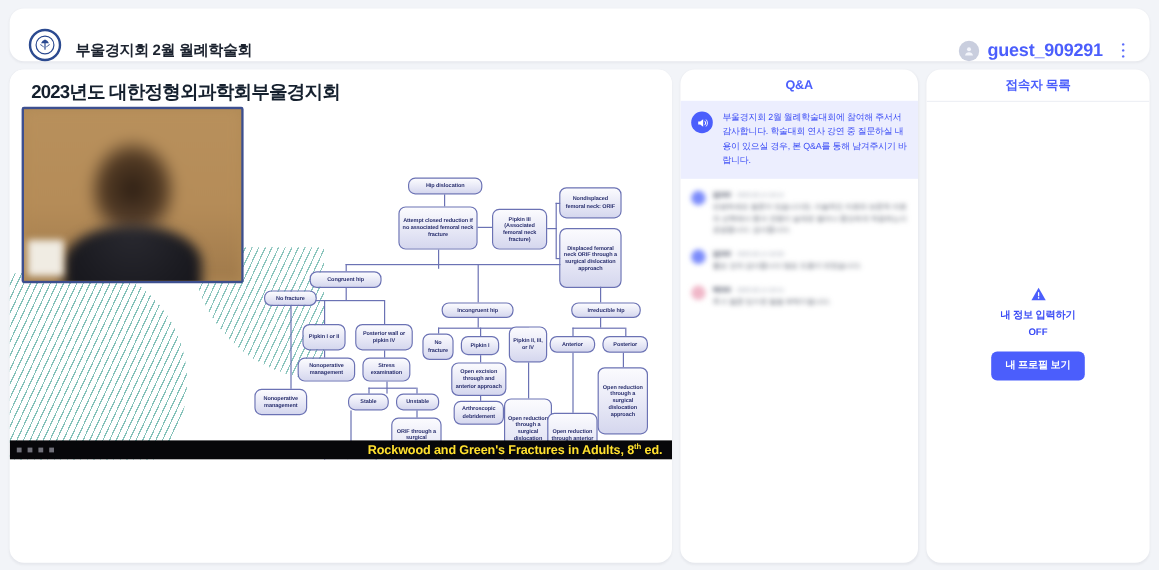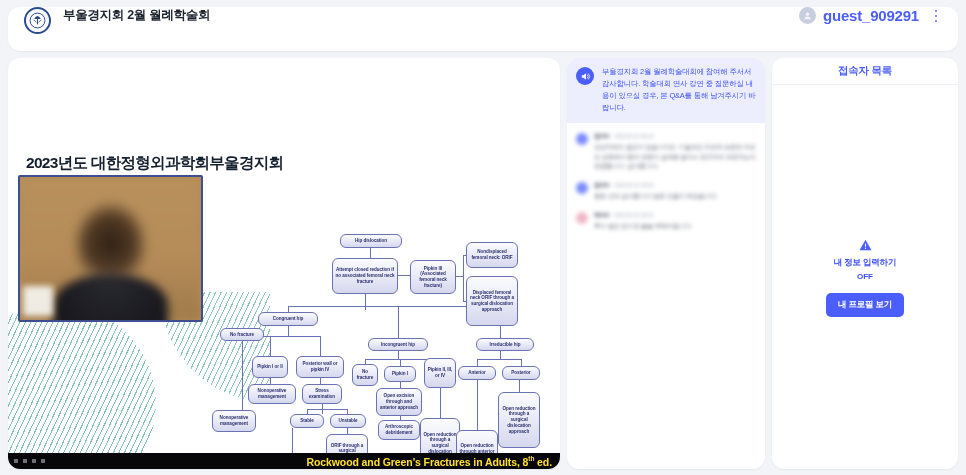--- a/index.html
+++ b/index.html
@@ -8,41 +8,41 @@
     width: 966px; height: 475px;
     font-family: "Liberation Sans", "DejaVu Sans", sans-serif;
     background: #f2f4f8;
     overflow: hidden;
   }
   .app { width: 966px; height: 475px; position: relative; background: #f2f4f8; padding: 7px 8px 6px 8px; display:flex; flex-direction:column; gap:7px; }
 
   
   .header {
     height: 44px; background: #ffffff; border-radius: 12px;
-    display: flex; align-items: flex-start; padding: 0 14px 0 16px;
+    display: flex; align-items: flex-end; padding: 0 14px 0 16px;
     box-shadow: 0 1px 2px rgba(16,24,40,.05);
     flex: 0 0 44px;
   }
   .logo { width: 27px; height: 27px; border-radius: 50%; border: 2px solid #2b4a90; display:flex; align-items:center; justify-content:center; flex:0 0 auto; background:#fff; }
   .logo svg { display:block; }
   .header-title { margin-left: 12px; font-size: 12.5px; font-weight: bold; color: #1d2430; letter-spacing: -0.3px; }
   .header-spacer { flex: 1 1 auto; }
   .user-chip { display:flex; align-items:center; gap:7px; }
   .avatar-sm { width:17px; height:17px; border-radius:50%; background:#c9cede; display:flex;align-items:center;justify-content:center; }
   .avatar-sm svg { display:block; }
   .user-name { font-size: 15px; font-weight: bold; color:#4b5efc; letter-spacing:-0.2px; }
   .kebab { width: 16px; height: 18px; margin-left: 9px; display:flex; flex-direction:column; align-items:center; justify-content:center; gap:2.5px; cursor:pointer; }
   .kebab i { width:2.5px; height:2.5px; border-radius:50%; background:#5a6bfb; display:block; }
 
   
   .body { flex: 1 1 auto; display: flex; gap: 7px; min-height: 0; }
   .panel { background:#fff; border-radius: 12px; box-shadow: 0 1px 2px rgba(16,24,40,.05); }
 
   
-  .stage { flex: 0 0 552px; display:flex; flex-direction:column; padding: 0; overflow:hidden; position:relative;justify-content:flex-end; }
+  .stage { flex: 0 0 552px; display:flex; flex-direction:column; padding: 0; overflow:hidden; position:relative; }
   .slide { position:relative; width:100%; height:325px; background:#ffffff; overflow:hidden; }
 
   .slide-title { position:absolute; left:18px; top:9px; font-size:15.5px; font-weight:bold; color:#15202e; letter-spacing:-0.7px; }
 
   
   .deco-arc {
     position:absolute; left:-52px; top:160px; width:200px; height:200px;
     border-radius:50%;
     background: repeating-linear-gradient(115deg, #6fb7ad 0 1px, transparent 1px 5px);
     opacity:.85;
@@ -345,20 +345,21 @@
             <i></i>
           </div>
           <div class="ref">
             <span>Rockwood and Green's Fractures in Adults, 8</span><sup>th</sup><span> ed.</span>
           </div>
         </div>
       </div>
     </div>
 
     <div class="panel qa">
+      <div class="panel-head">Q&amp;A</div>
 
       <div class="qa-notice">
         <span class="speaker-ic">
           <svg width="11" height="11" viewBox="0 0 24 24" aria-hidden="true">
             <path d="M4 9.2h3.6L13 5v14l-5.4-4.2H4z" fill="#ffffff"></path>
             <path d="M16.4 8.6a5 5 0 0 1 0 6.8" stroke="#ffffff" stroke-width="1.8" fill="none" stroke-linecap="round"></path>
             <path d="M18.8 6.2a8.4 8.4 0 0 1 0 11.6" stroke="#ffffff" stroke-width="1.6" fill="none" stroke-linecap="round"></path>
           </svg>
         </span>
         <p>부울경지회 2월 월례학술대회에 참여해 주서서 감사합니다. 학술대회 연사 강연 중 질문하실 내용이 있으실 경우, 본 Q&amp;A를 통해 남겨주시기 바랍니다.</p>

